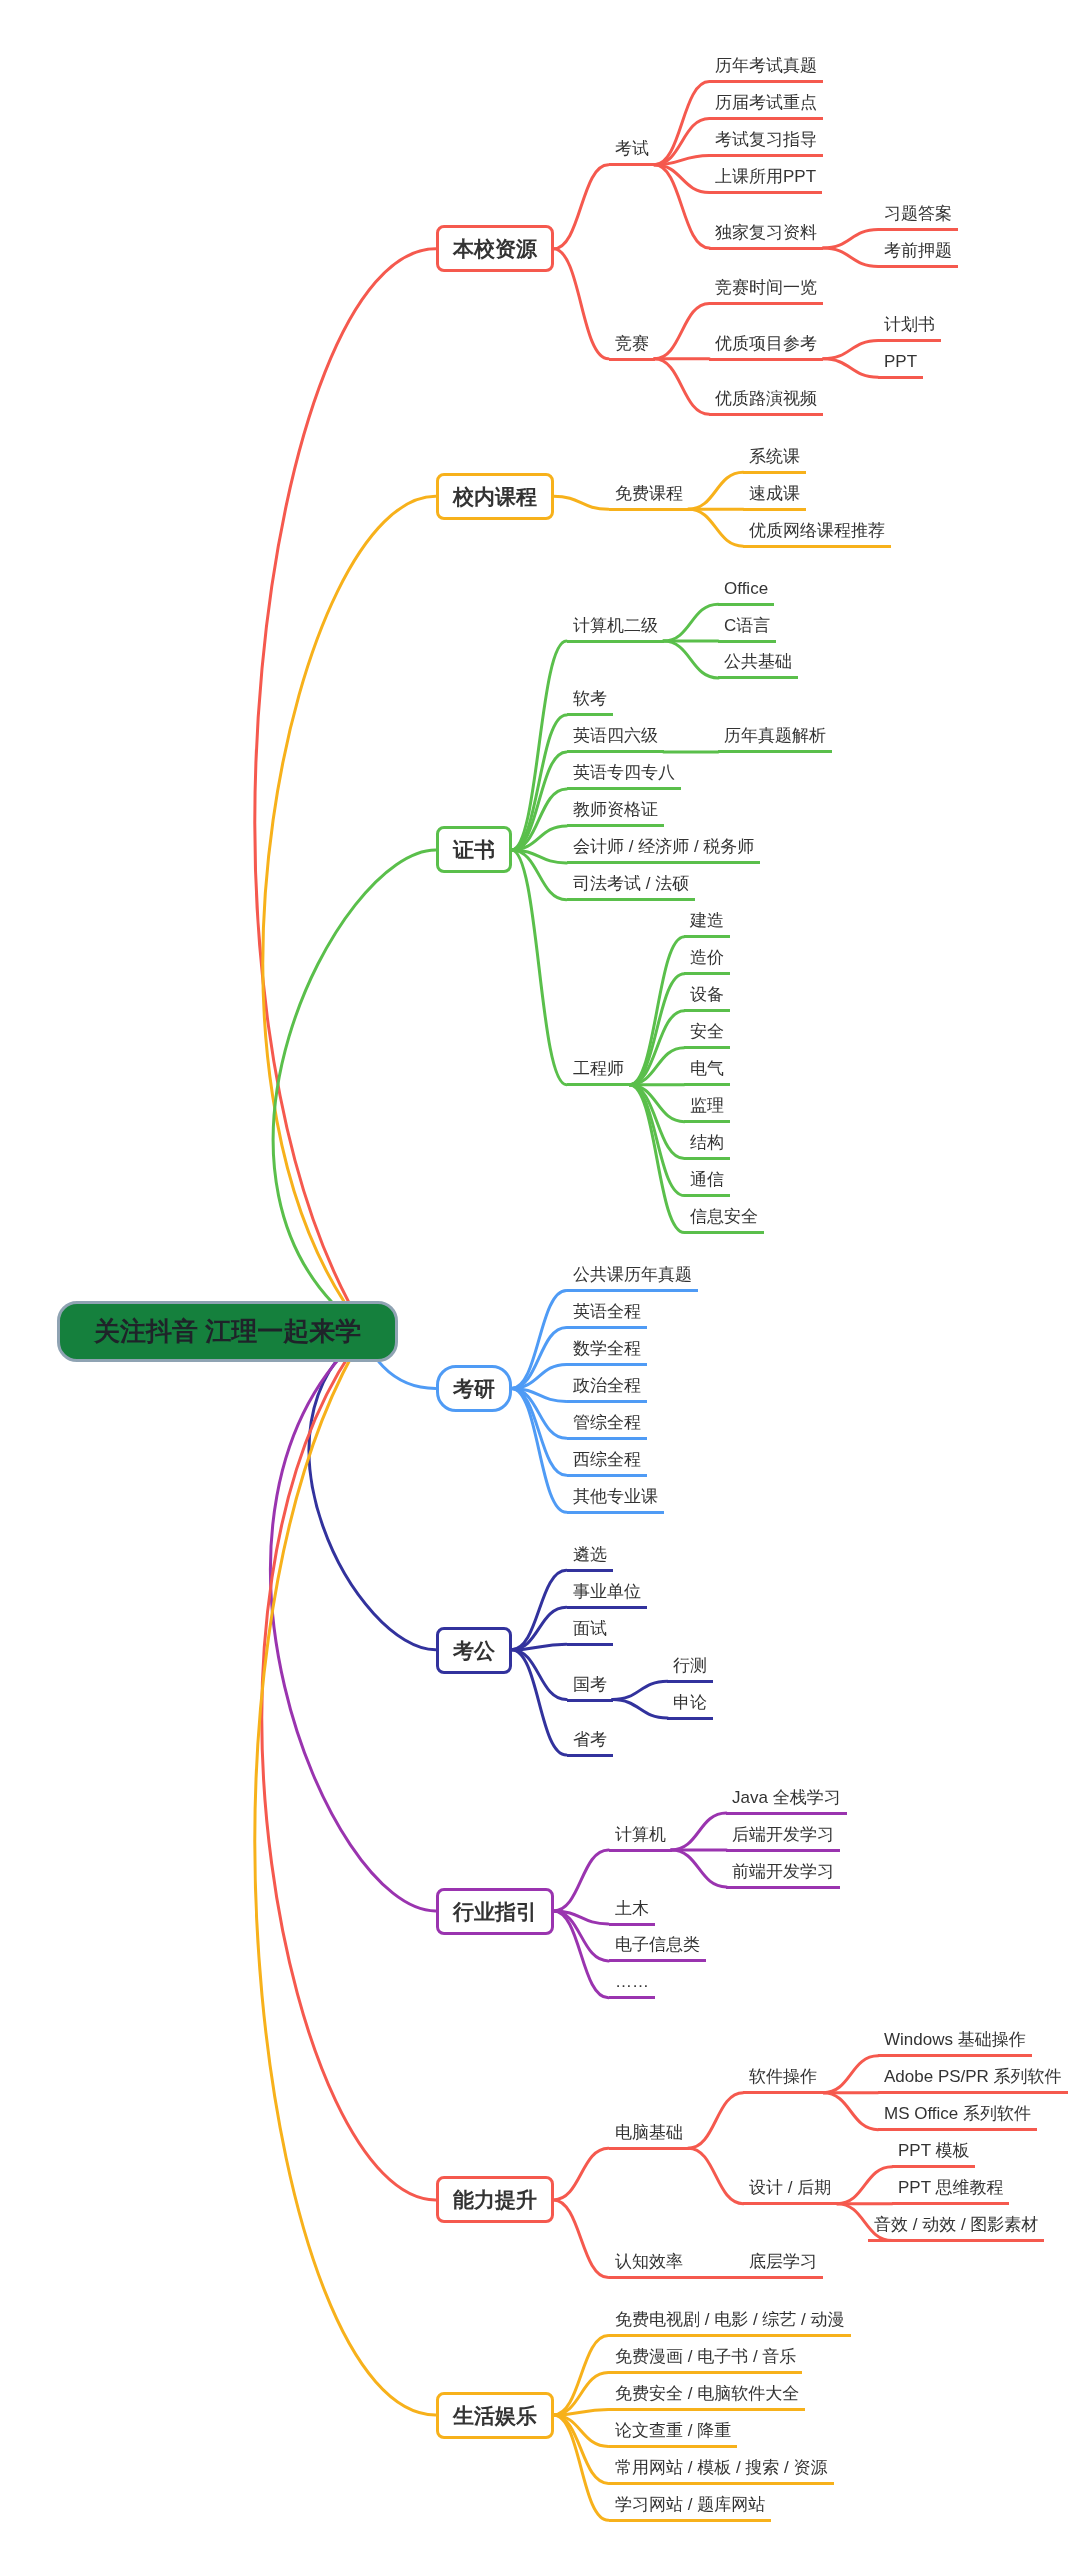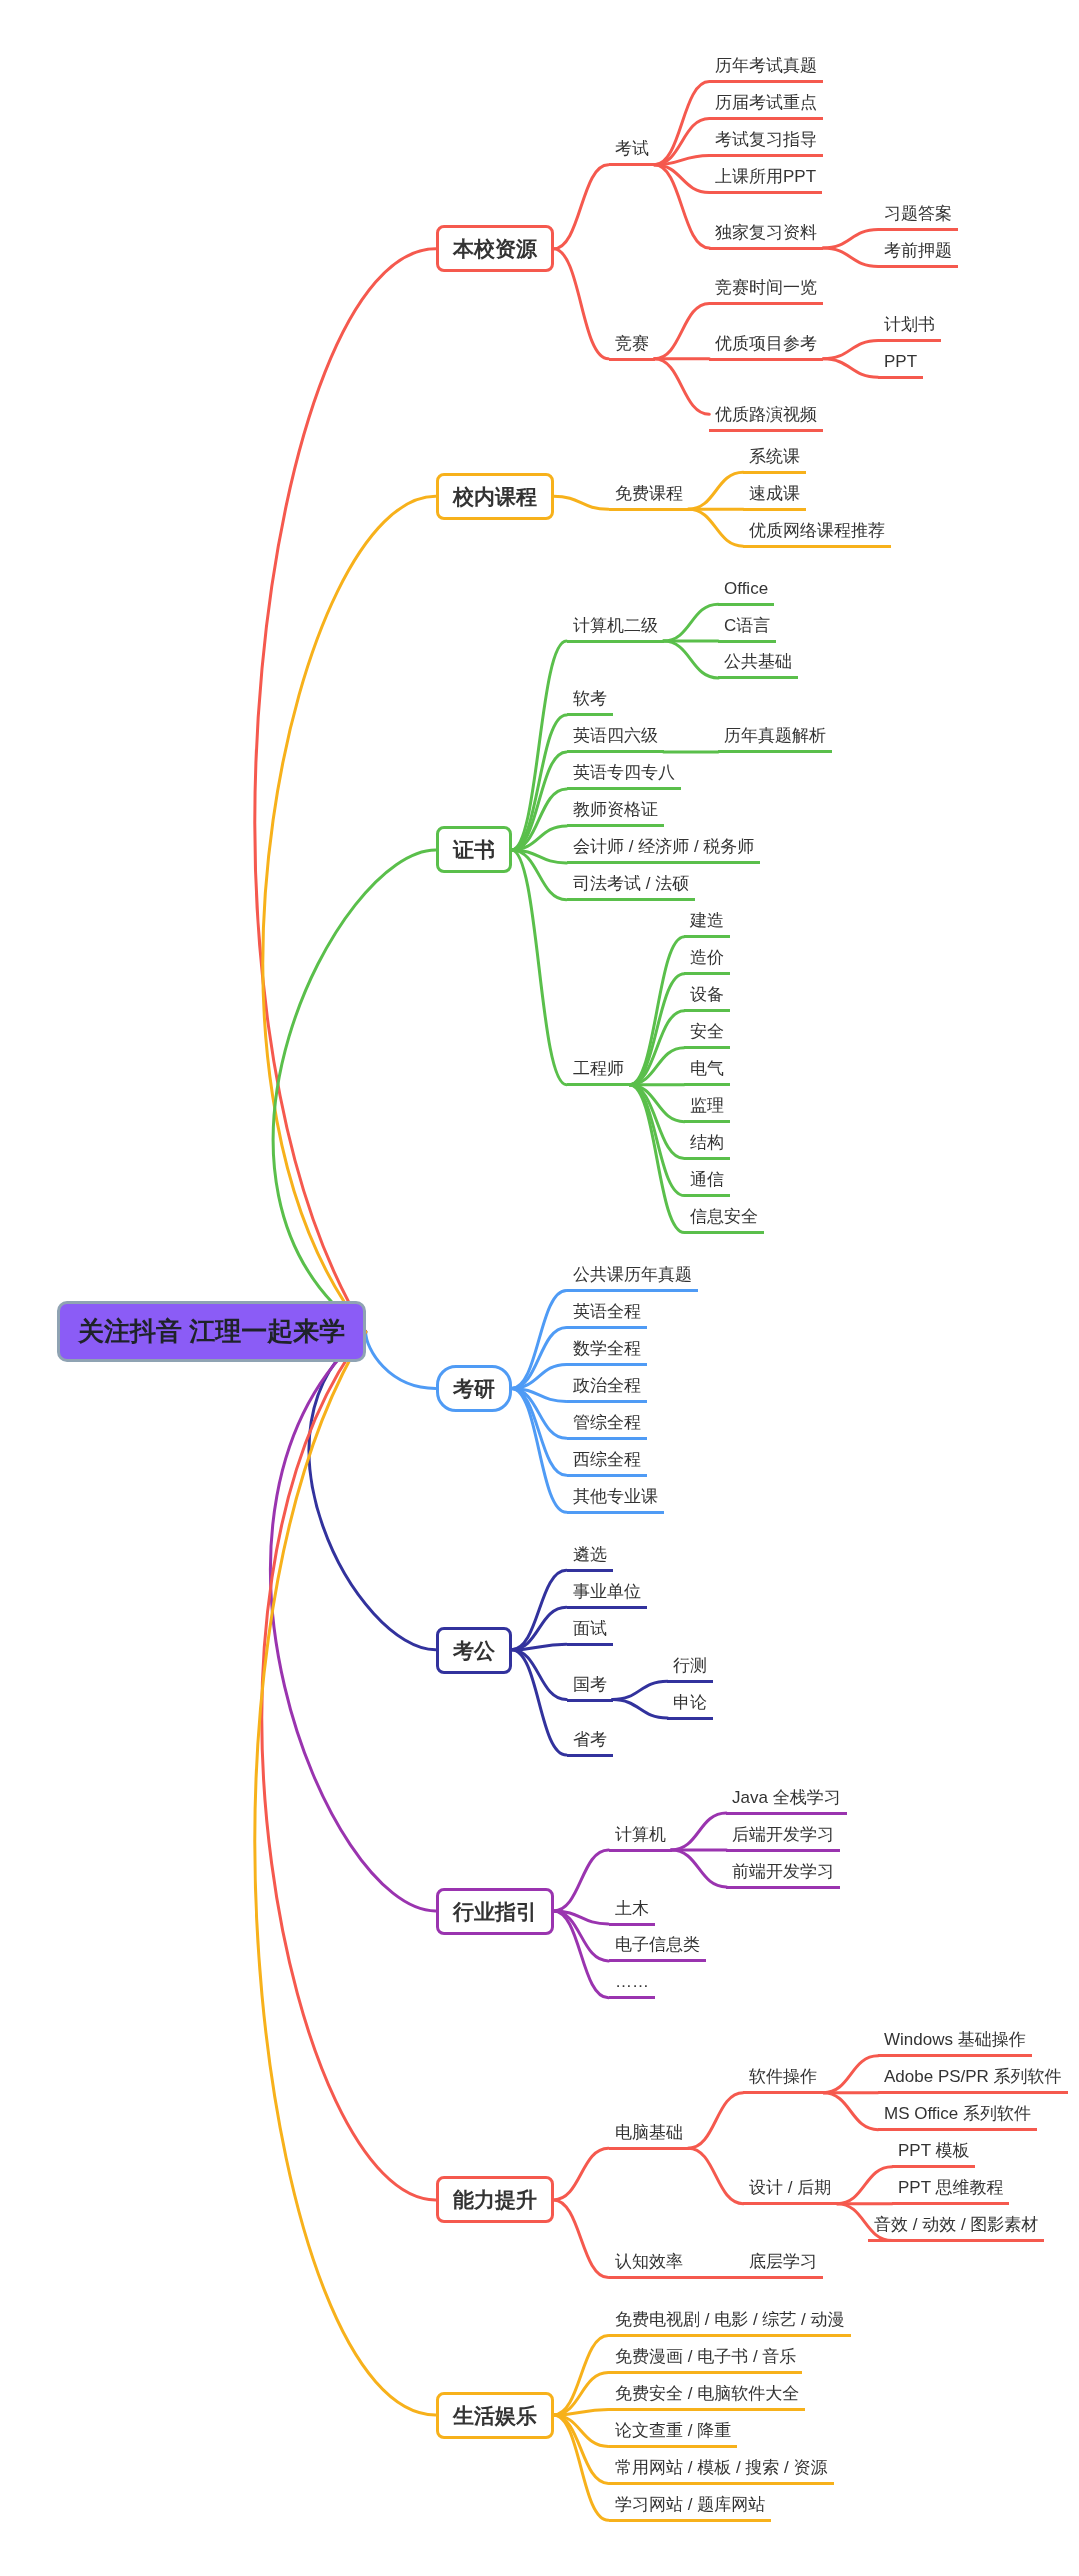--- a/index.html
+++ b/index.html
@@ -12,22 +12,22 @@
   .node{position:absolute;white-space:nowrap;box-sizing:border-box;line-height:1.2;}
   .lbl{
     font-size:17px;color:#333333;padding:2px 6px 4px 6px;
     border-bottom:3px solid #999;background:transparent;
   }
   .box1{
     font-size:21px;font-weight:700;color:#333333;padding:8px 14px;
     border:3px solid #999;border-radius:8px;background:#ffffff;
   }
   .root{
-    font-size:26px;font-weight:700;color:#1f2329;padding:12px 18px;
-    border:3px solid #8fa3b3;border-radius:10px;background:#8b5cf6;
+    font-size:26px;font-weight:700;color:#1f2329;padding:12px 34px;
+    border:3px solid #8fa3b3;border-radius:20px;background:#15803d;
   }
 </style>
 </head>
 <body>
 
 <div id="mindmap">
   <svg id="edges" width="1079" height="2576" viewBox="0 0 1080 2578">
       <path d="M 366 1332.9375 C 166 1007.71875, 266 248.875, 436 248.875" fill="none" stroke="#f5594e" stroke-width="3" stroke-linecap="round"></path>
       <path d="M 554 248.875 C 581.5 248.875, 581.5 164.75, 609 164.75" fill="none" stroke="#f5594e" stroke-width="3" stroke-linecap="round"></path>
       <path d="M 655 164.75 C 682.5 164.75, 682.5 81.5, 710 81.5" fill="none" stroke="#f5594e" stroke-width="3" stroke-linecap="round"></path>
@@ -123,21 +123,21 @@
     <div class="node lbl" style="border-color: rgb(245, 89, 78); left: 709px; top: 128px;">考试复习指导</div>
     <div class="node lbl" style="border-color: rgb(245, 89, 78); left: 709px; top: 165px;">上课所用PPT</div>
     <div class="node lbl" style="border-color: rgb(245, 89, 78); left: 709px; top: 221px;">独家复习资料</div>
     <div class="node lbl" style="border-color: rgb(245, 89, 78); left: 878px; top: 202px;">习题答案</div>
     <div class="node lbl" style="border-color: rgb(245, 89, 78); left: 878px; top: 239px;">考前押题</div>
     <div class="node lbl" style="border-color: rgb(245, 89, 78); left: 609px; top: 332px;">竞赛</div>
     <div class="node lbl" style="border-color: rgb(245, 89, 78); left: 709px; top: 276px;">竞赛时间一览</div>
     <div class="node lbl" style="border-color: rgb(245, 89, 78); left: 709px; top: 332px;">优质项目参考</div>
     <div class="node lbl" style="border-color: rgb(245, 89, 78); left: 878px; top: 313px;">计划书</div>
     <div class="node lbl" style="border-color: rgb(245, 89, 78); left: 878px; top: 350px;">PPT</div>
-    <div class="node lbl" style="border-color: rgb(245, 89, 78); left: 709px; top: 387px; margin-top: 16px;">优质路演视频</div>
+    <div class="node lbl" style="border-color: rgb(245, 89, 78); left: 709px; top: 387px;">优质路演视频</div>
     <div class="node box1" style="border-color: rgb(247, 177, 27); left: 436px; top: 473px;">校内课程</div>
     <div class="node lbl" style="border-color: rgb(247, 177, 27); left: 609px; top: 482px;">免费课程</div>
     <div class="node lbl" style="border-color: rgb(247, 177, 27); left: 743px; top: 445px;">系统课</div>
     <div class="node lbl" style="border-color: rgb(247, 177, 27); left: 743px; top: 482px;">速成课</div>
     <div class="node lbl" style="border-color: rgb(247, 177, 27); left: 743px; top: 519px;">优质网络课程推荐</div>
     <div class="node box1" style="border-color: rgb(90, 191, 75); left: 436px; top: 826px;">证书</div>
     <div class="node lbl" style="border-color: rgb(90, 191, 75); left: 567px; top: 614px;">计算机二级</div>
     <div class="node lbl" style="border-color: rgb(90, 191, 75); left: 718px; top: 577px;">Office</div>
     <div class="node lbl" style="border-color: rgb(90, 191, 75); left: 718px; top: 614px;">C语言</div>
     <div class="node lbl" style="border-color: rgb(90, 191, 75); left: 718px; top: 650px;">公共基础</div>

